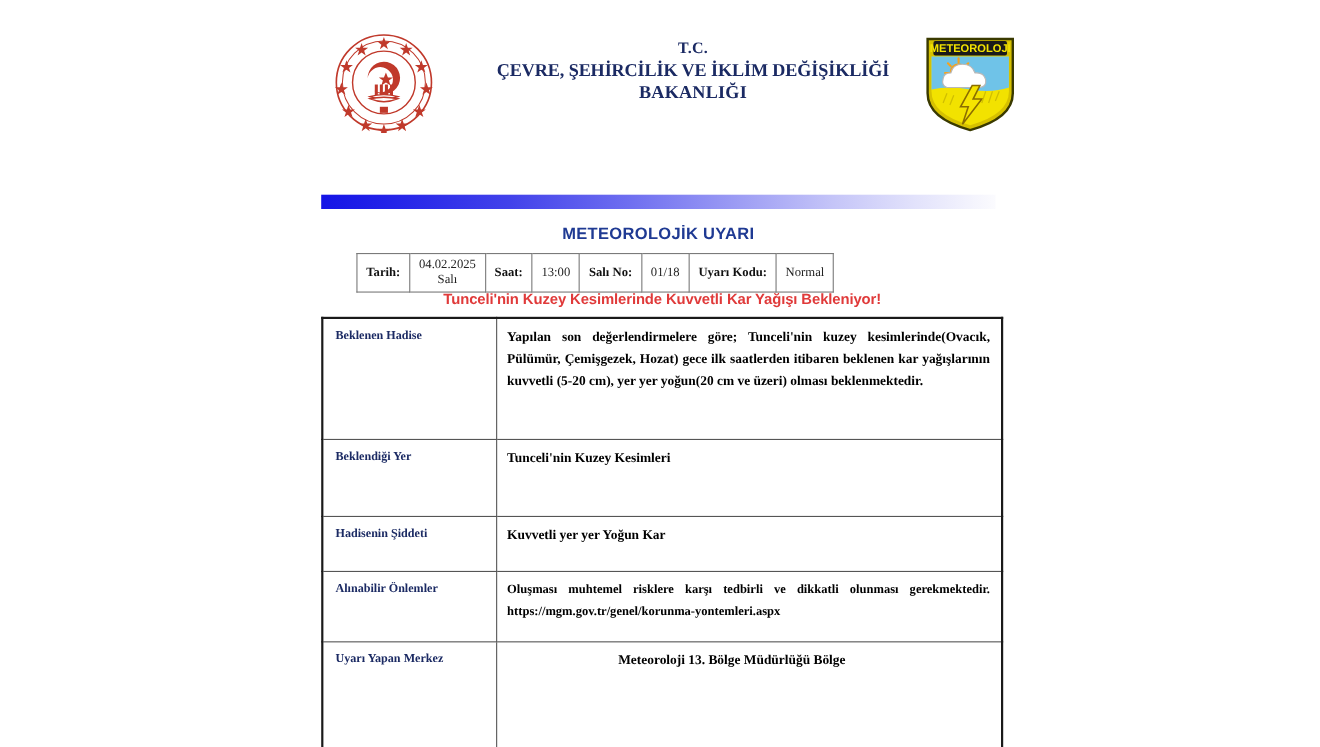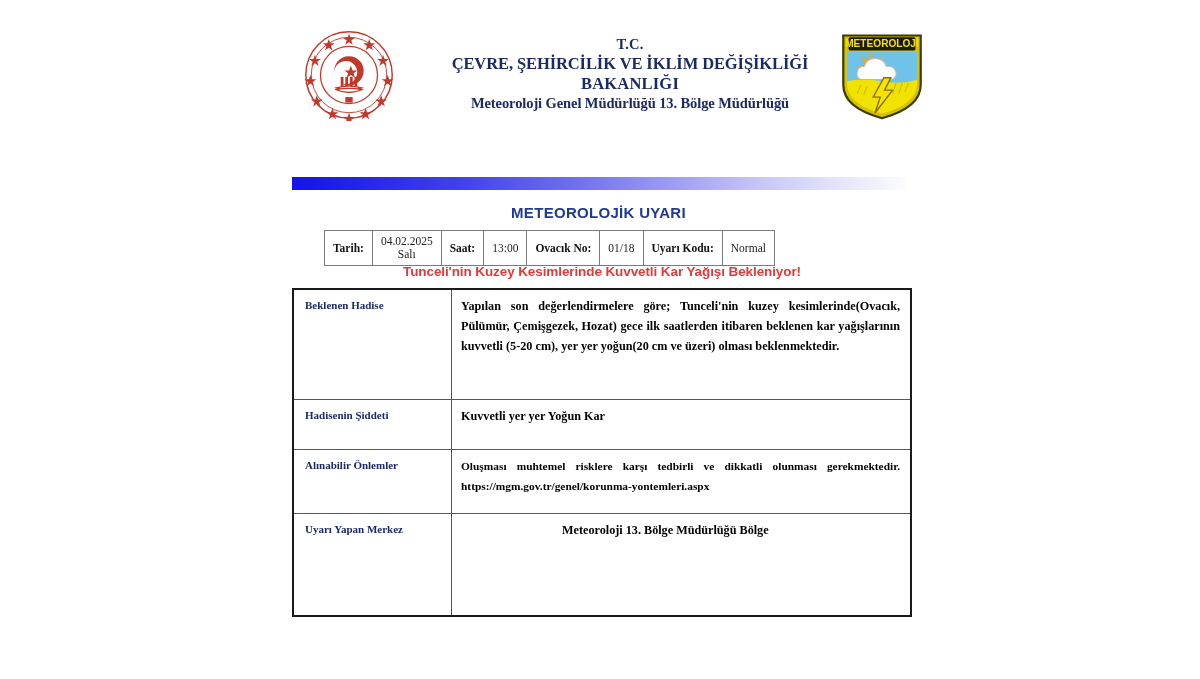--- a/index.html
+++ b/index.html
@@ -215,21 +215,20 @@
       <path d="M36 64 q14 -4 28 0 q-14 5 -28 0 Z" fill="#ffffff" stroke="#c0392b" stroke-width="1.4"></path>
       <path d="M36 66 q14 -3 28 0 q-14 6 -28 0 Z" fill="#ffffff" stroke="#c0392b" stroke-width="1.4"></path>
       <rect x="46" y="74" width="8" height="6" fill="#c0392b"></rect>
     </svg>
   </span>
 
   <div class="header-text">
     <div class="ht-line1">T.C.</div>
     <div class="ht-line2">ÇEVRE, ŞEHİRCİLİK VE İKLİM DEĞİŞİKLİĞİ</div>
     <div class="ht-line3">BAKANLIĞI</div>
-    <div class="ht-line4">Meteoroloji Genel Müdürlüğü 13. Bölge Müdürlüğü</div>
   </div>
 
   <span class="mgm-logo">
     <svg viewBox="0 0 100 104" width="88" height="92" aria-hidden="true">
       <path d="M6 6 H94 V62 Q94 88 50 100 Q6 88 6 62 Z" fill="#d6c100" stroke="#3a3a00" stroke-width="2.5"></path>
       <path d="M10 24 H90 V60 Q90 84 50 95 Q10 84 10 60 Z" fill="#f2e200"></path>
       <path d="M10 24 H90 V56 Q72 62 50 58 Q28 54 10 58 Z" fill="#6fc3e8"></path>
       <circle cx="38" cy="40" r="9" fill="#f6a21d"></circle>
       <g stroke="#f6a21d" stroke-width="2.2" stroke-linecap="round">
         <line x1="38" y1="26" x2="38" y2="30"></line>
@@ -258,35 +257,39 @@
 <table class="info-table">
   <tbody>
       <tr>
     <td class="info-lbl">Tarih:</td>
     <td class="info-val">
       <span class="sub">04.02.2025</span>
       <span class="sub">Salı</span>
     </td>
     <td class="info-lbl">Saat:</td>
     <td class="info-val">13:00</td>
-    <td class="info-lbl">Ovacık No:</td>
+    <td class="info-lbl">Salı No:</td>
     <td class="info-val">01/18</td>
     <td class="info-lbl">Uyarı Kodu:</td>
     <td class="info-val">Normal</td>
   </tr>
 </tbody>
   </table>
 
 <div class="headline">Tunceli'nin Kuzey Kesimlerinde Kuvvetli Kar Yağışı Bekleniyor!</div>
 
 <table class="main-table">
   <tbody>
       <tr class="r-hadise">
     <td class="lbl">Beklenen Hadise</td>
     <td class="val just">Yapılan son değerlendirmelere göre; Tunceli'nin kuzey kesimlerinde(Ovacık, Pülümür, Çemişgezek, Hozat) gece ilk saatlerden itibaren beklenen kar yağışlarının kuvvetli (5-20 cm), yer yer yoğun(20 cm ve üzeri) olması beklenmektedir.</td>
+  </tr>
+  <tr class="r-yer">
+    <td class="lbl">Beklendiği Yer</td>
+    <td class="val">Tunceli'nin Kuzey Kesimleri</td>
   </tr>
   <tr class="r-siddet">
     <td class="lbl">Hadisenin Şiddeti</td>
     <td class="val">Kuvvetli yer yer Yoğun Kar</td>
   </tr>
   <tr class="r-onlem">
     <td class="lbl">Alınabilir Önlemler</td>
     <td class="val">
       <span class="just small-val" style="display:block;text-align:justify;text-align-last:justify;">Oluşması muhtemel risklere karşı tedbirli ve dikkatli olunması gerekmektedir.</span>
       <span class="url-line">https://mgm.gov.tr/genel/korunma-yontemleri.aspx</span>

